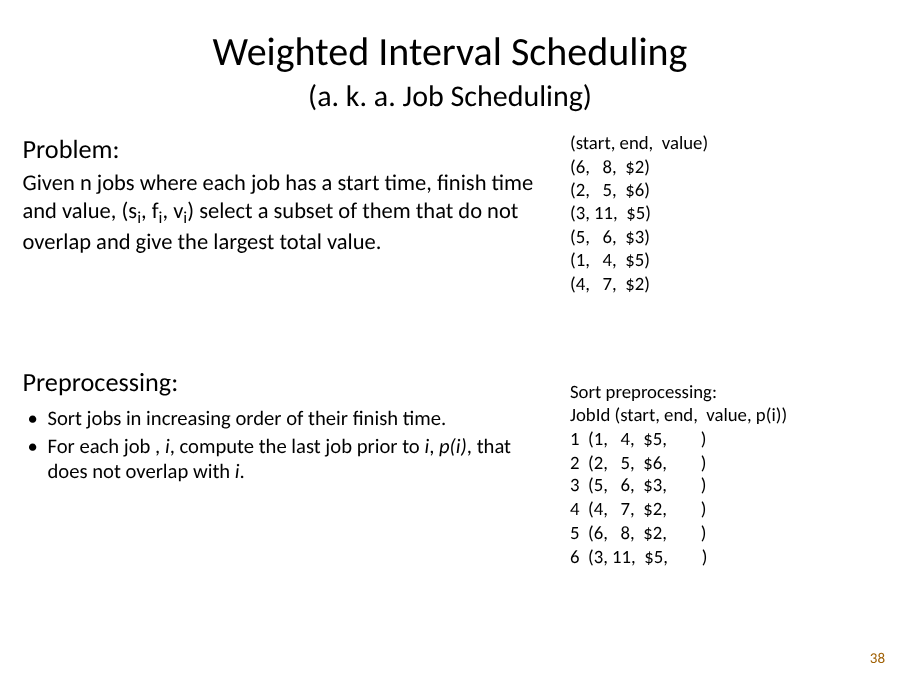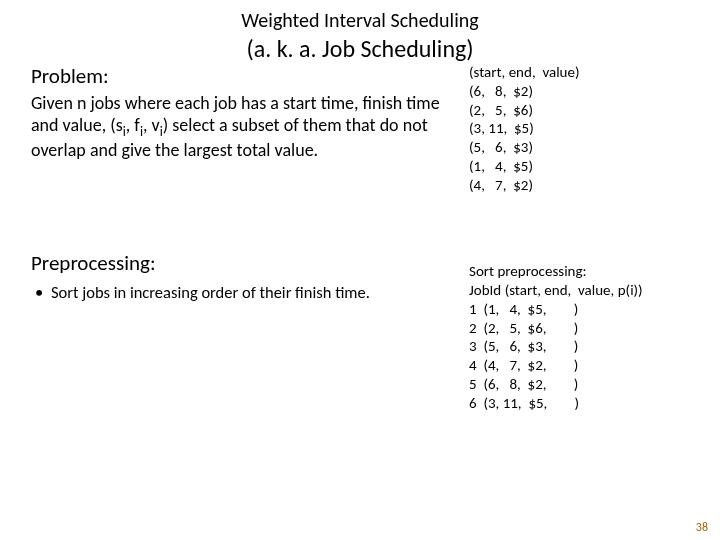--- a/index.html
+++ b/index.html
@@ -7,33 +7,34 @@
     width: 720px;
     height: 540px;
     background: #fff;
     font-family: Calibri, Arial, sans-serif;
     color: #000;
     position: relative;
     overflow: hidden;
   }
   .title {
     text-align: center;
-    font-size: 20px;
+    font-size: 32px;
     font-weight: 400;
-    padding-top: 8px;
+    padding-top: 22px;
   }
   .subtitle {
     text-align: center;
     font-size: 24px;
     font-weight: 400;
     margin-top: 2px;
   }
   .content {
     display: flex;
-    padding: 0 18px 0 31px;
+    padding: 0 18px 0 18px;
+    margin-top: 14px;
     justify-content: center;
   }
   .leftcol {
     flex: 0 0 430px;
     padding-right: 10px;
   }
   .rightcol {
     flex: 1;
     padding-left: 8px;
     font-size: 15px;
@@ -96,20 +97,21 @@
 
     <div class="section-head">Problem:</div>
     <div class="body-text">
       <span>Given n jobs where each job has a start time, finish time and value, (s</span><span class="sub">i</span><span>, f</span><span class="sub">i</span><span>, v</span><span class="sub">i</span><span>) select a subset of them that do not overlap and give the largest total value.</span>
     </div>
 
     <div class="preproc">
       <div class="section-head">Preprocessing:</div>
       <ul>
         <li>Sort jobs in increasing order of their finish time.</li>
+        <li>For each job , <i>i</i>, compute the last job prior to <i>i</i>, <i>p(i)</i>, that does not overlap with <i>i</i>.</li>
       </ul>
     </div>
 
   </div>
 
   <div class="rightcol">
     <div class="example-block">
       <div class="mono-row">(start, end,  value)</div>
       <div class="mono-row">(6,   8,  $2)</div>
       <div class="mono-row">(2,   5,  $6)</div>

